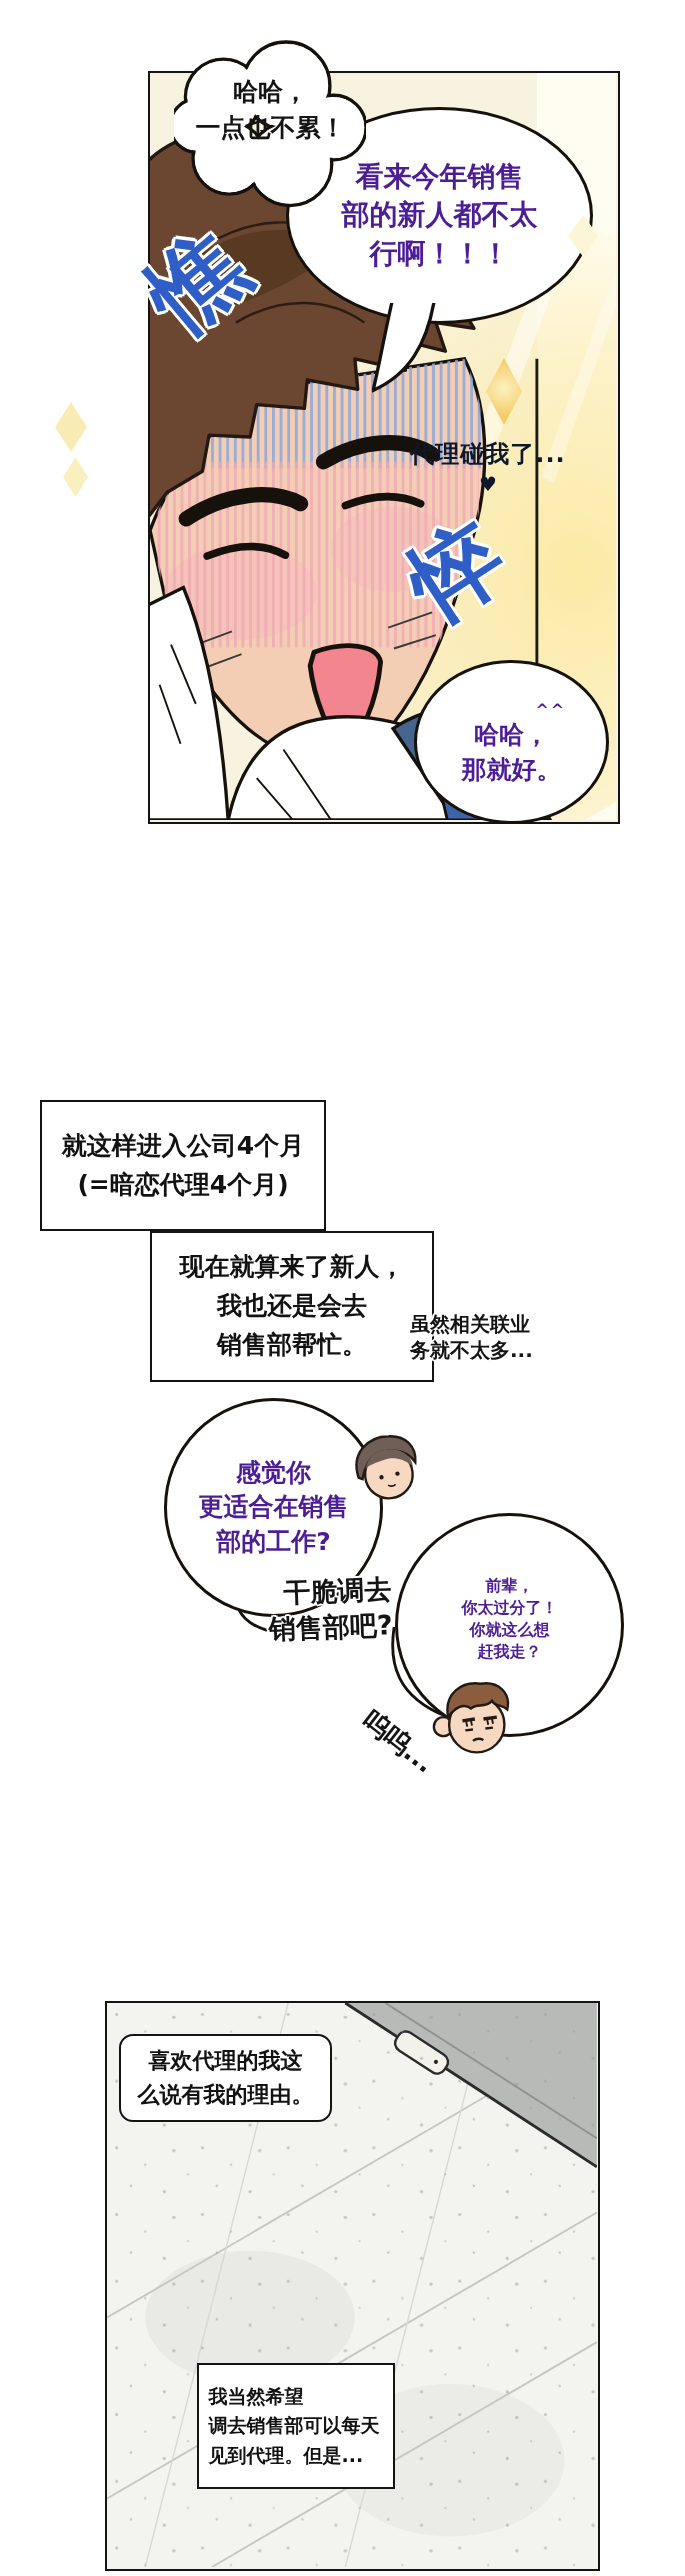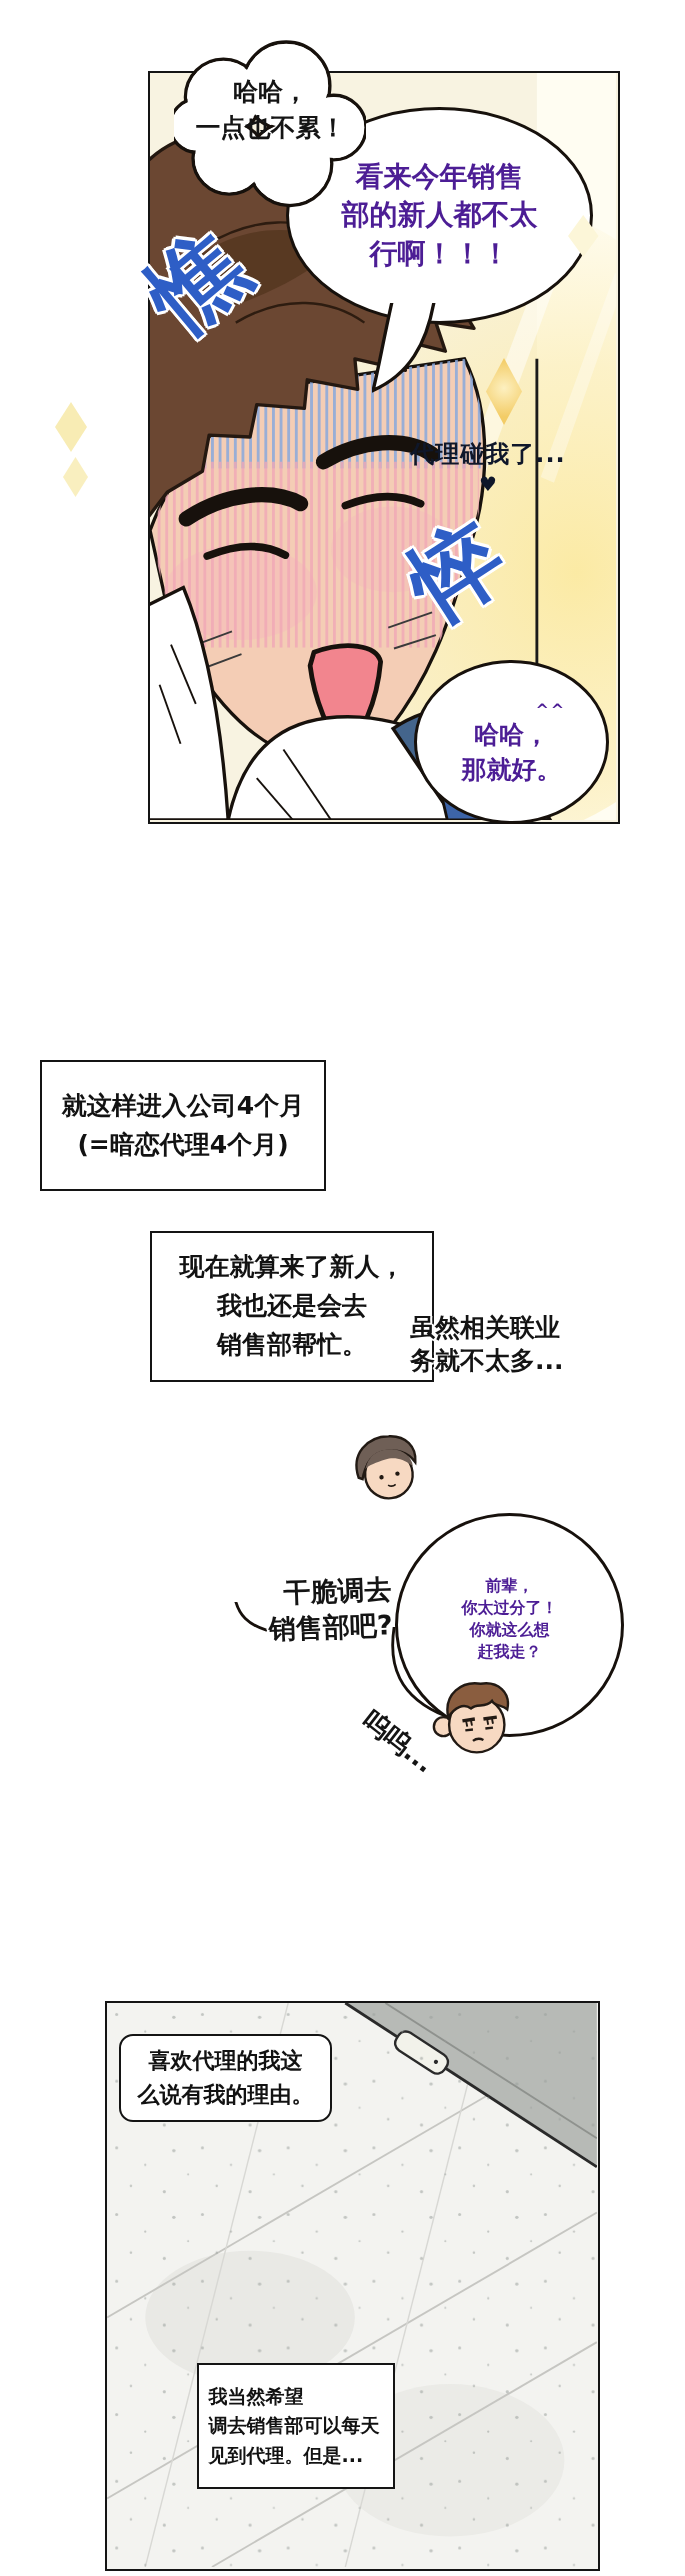--- a/index.html
+++ b/index.html
@@ -140,39 +140,44 @@
     <span style="align-self:flex-end;margin-right:40px;font-size:16px;letter-spacing:1.9px;line-height:1;">^^</span>
     <span class="line">哈哈，</span>
     <span class="line">那就好。</span>
   </div>
 
   <div class="diamond" style="left:486px;top:358px;width:36px;height:67px;background:radial-gradient(circle at 50% 45%, #fdf0c0 0%, #f3cc66 70%);"></div>
   <div class="diamond" style="left:568px;top:215px;width:30.5px;height:42px;background:#fcf6d8;"></div>
   <div class="diamond" style="left:55px;top:402px;width:32px;height:50px;background:#f8ecb4;"></div>
   <div class="diamond" style="left:63px;top:457px;width:25px;height:40px;background:#f8ecb4;opacity:.85;"></div>
 
-  <div class="capbox" style="left:40px;top:1060px;width:286px;height:131px;font-size:25px;text-align:center;">
+  <div class="capbox" style="left:40px;top:1100px;width:286px;height:131px;font-size:25px;text-align:center;">
     <span class="line">就这样进入公司4个月</span>
     <span class="line">(=暗恋代理4个月)</span>
   </div>
 
   <div class="capbox" style="left:150px;top:1231px;width:284px;height:151px;font-size:25px;text-align:center;">
     <span class="line">现在就算来了新人，</span>
     <span class="line">我也还是会去</span>
     <span class="line">销售部帮忙。</span>
   </div>
 
-  <div class="aside outlined" style="left:410px;top:1311px;font-size:25px;text-align:left;">
+  <div class="aside outlined" style="left:410px;top:1311px;font-size:20px;text-align:left;">
     <span style="display:block;">虽然相关联业</span>
     <span style="display:block;">务就不太多...</span>
   </div>
 
   <svg class="abs" style="left:229px;top:1602px;z-index:2;" width="42" height="34" viewBox="0 0 44 36">
     <path d="M 6,-4 C 10,14 20,24 40,30" fill="none" stroke="#17110c" stroke-width="3"></path>
   </svg>
+  <div class="bubble ellipse" style="left:164px;top:1398px;width:219px;height:219px;font-size:25px;z-index:3;">
+    <span class="line">感觉你</span>
+    <span class="line">更适合在销售</span>
+    <span class="line">部的工作?</span>
+  </div>
 
   <svg class="abs" style="left:352px;top:1431px;z-index:6;transform:rotate(-6deg);" width="69" height="78" viewBox="0 0 72 82">
     <path d="M 6,46 C 0,20 20,4 42,6 C 60,7 70,20 67,36 C 60,24 48,20 38,22 C 24,24 14,32 10,48 Z" fill="#6f5f56" stroke="#221a14" stroke-width="2.5"></path>
     <circle cx="38" cy="46" r="25" fill="#f7d9c2" stroke="#221a14" stroke-width="2.5"></circle>
     <path d="M 14,38 C 18,24 30,18 44,20 C 56,22 64,30 64,40 C 54,30 44,28 36,30 C 26,32 18,34 14,38 Z" fill="#6f5f56"></path>
     <circle cx="30" cy="48" r="2.3" fill="#221a14"></circle>
       <circle cx="47" cy="46" r="2.3" fill="#221a14"></circle>
     <path d="M 36,57 q 4,3 8,0" fill="none" stroke="#221a14" stroke-width="1.8"></path>
   </svg>
 

